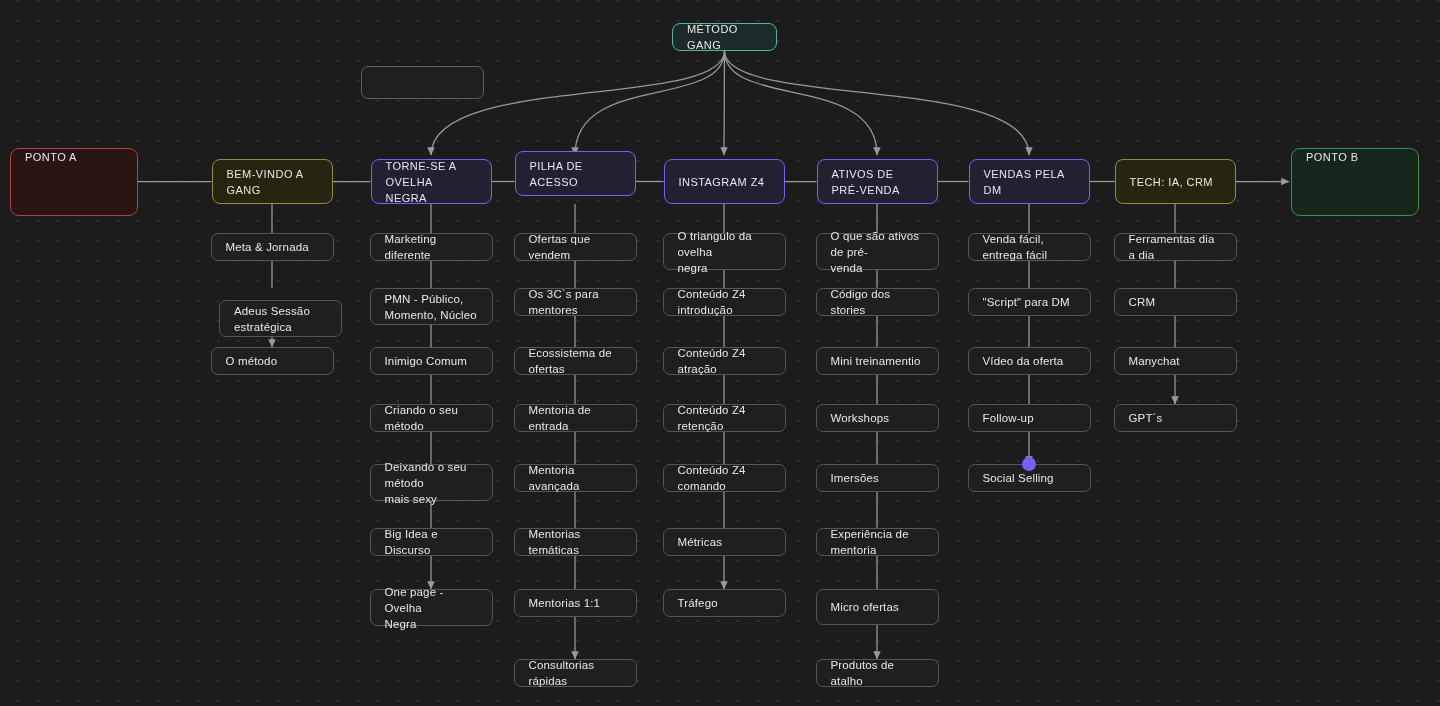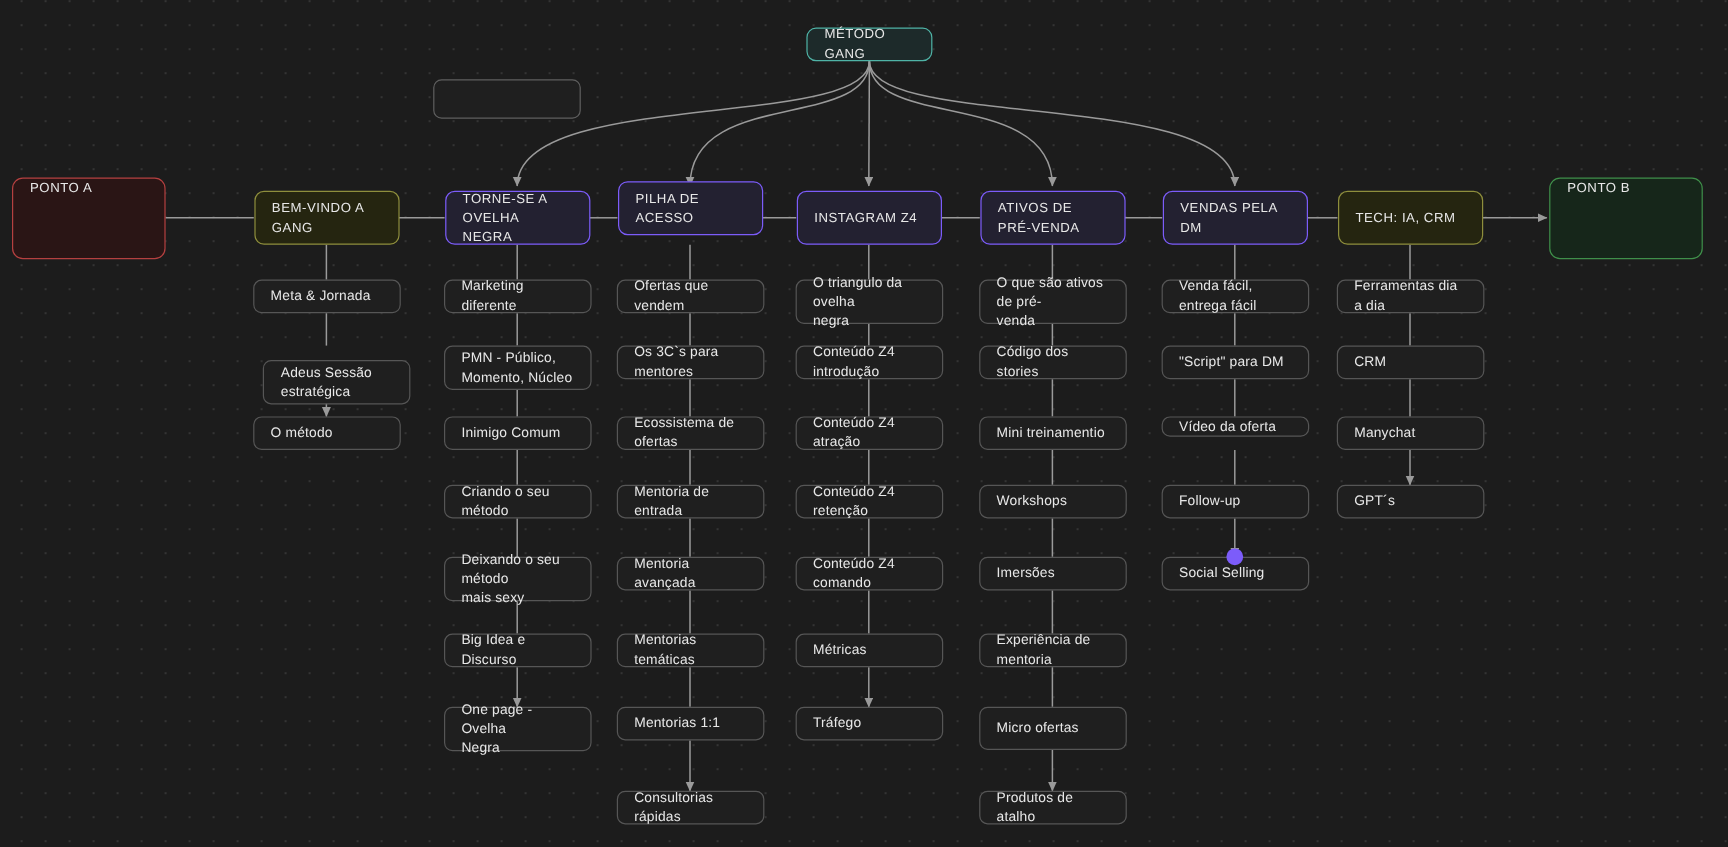--- a/index.html
+++ b/index.html
@@ -279,21 +279,21 @@
           <span class="lbl">VENDAS PELA</span>
           <span class="lbl">DM</span>
         </div>
       </div>
       <div class="node sub" style="left: 967.5px; top: 233px; width: 123px; height: 28px;">
         <div>Venda fácil, entrega fácil</div>
       </div>
       <div class="node sub" style="left: 967.5px; top: 288px; width: 123px; height: 28px;">
         <div>"Script" para DM</div>
       </div>
-      <div class="node sub" style="left: 967.5px; top: 347px; width: 123px; height: 17px;">
+      <div class="node sub" style="left: 967.5px; top: 347px; width: 123px; height: 28px;">
         <div>Vídeo da oferta</div>
       </div>
       <div class="node sub" style="left: 967.5px; top: 404px; width: 123px; height: 28px;">
         <div>Follow-up</div>
       </div>
       <div class="node sub" style="left: 967.5px; top: 464px; width: 123px; height: 28px;">
         <div>Social Selling</div>
       </div>
       <div class="handle-dot" style="left: 1022px; top: 457px;"></div>
       <div class="node stage olive" style="left: 1114.5px; top: 159px; width: 121px; height: 45px;">

